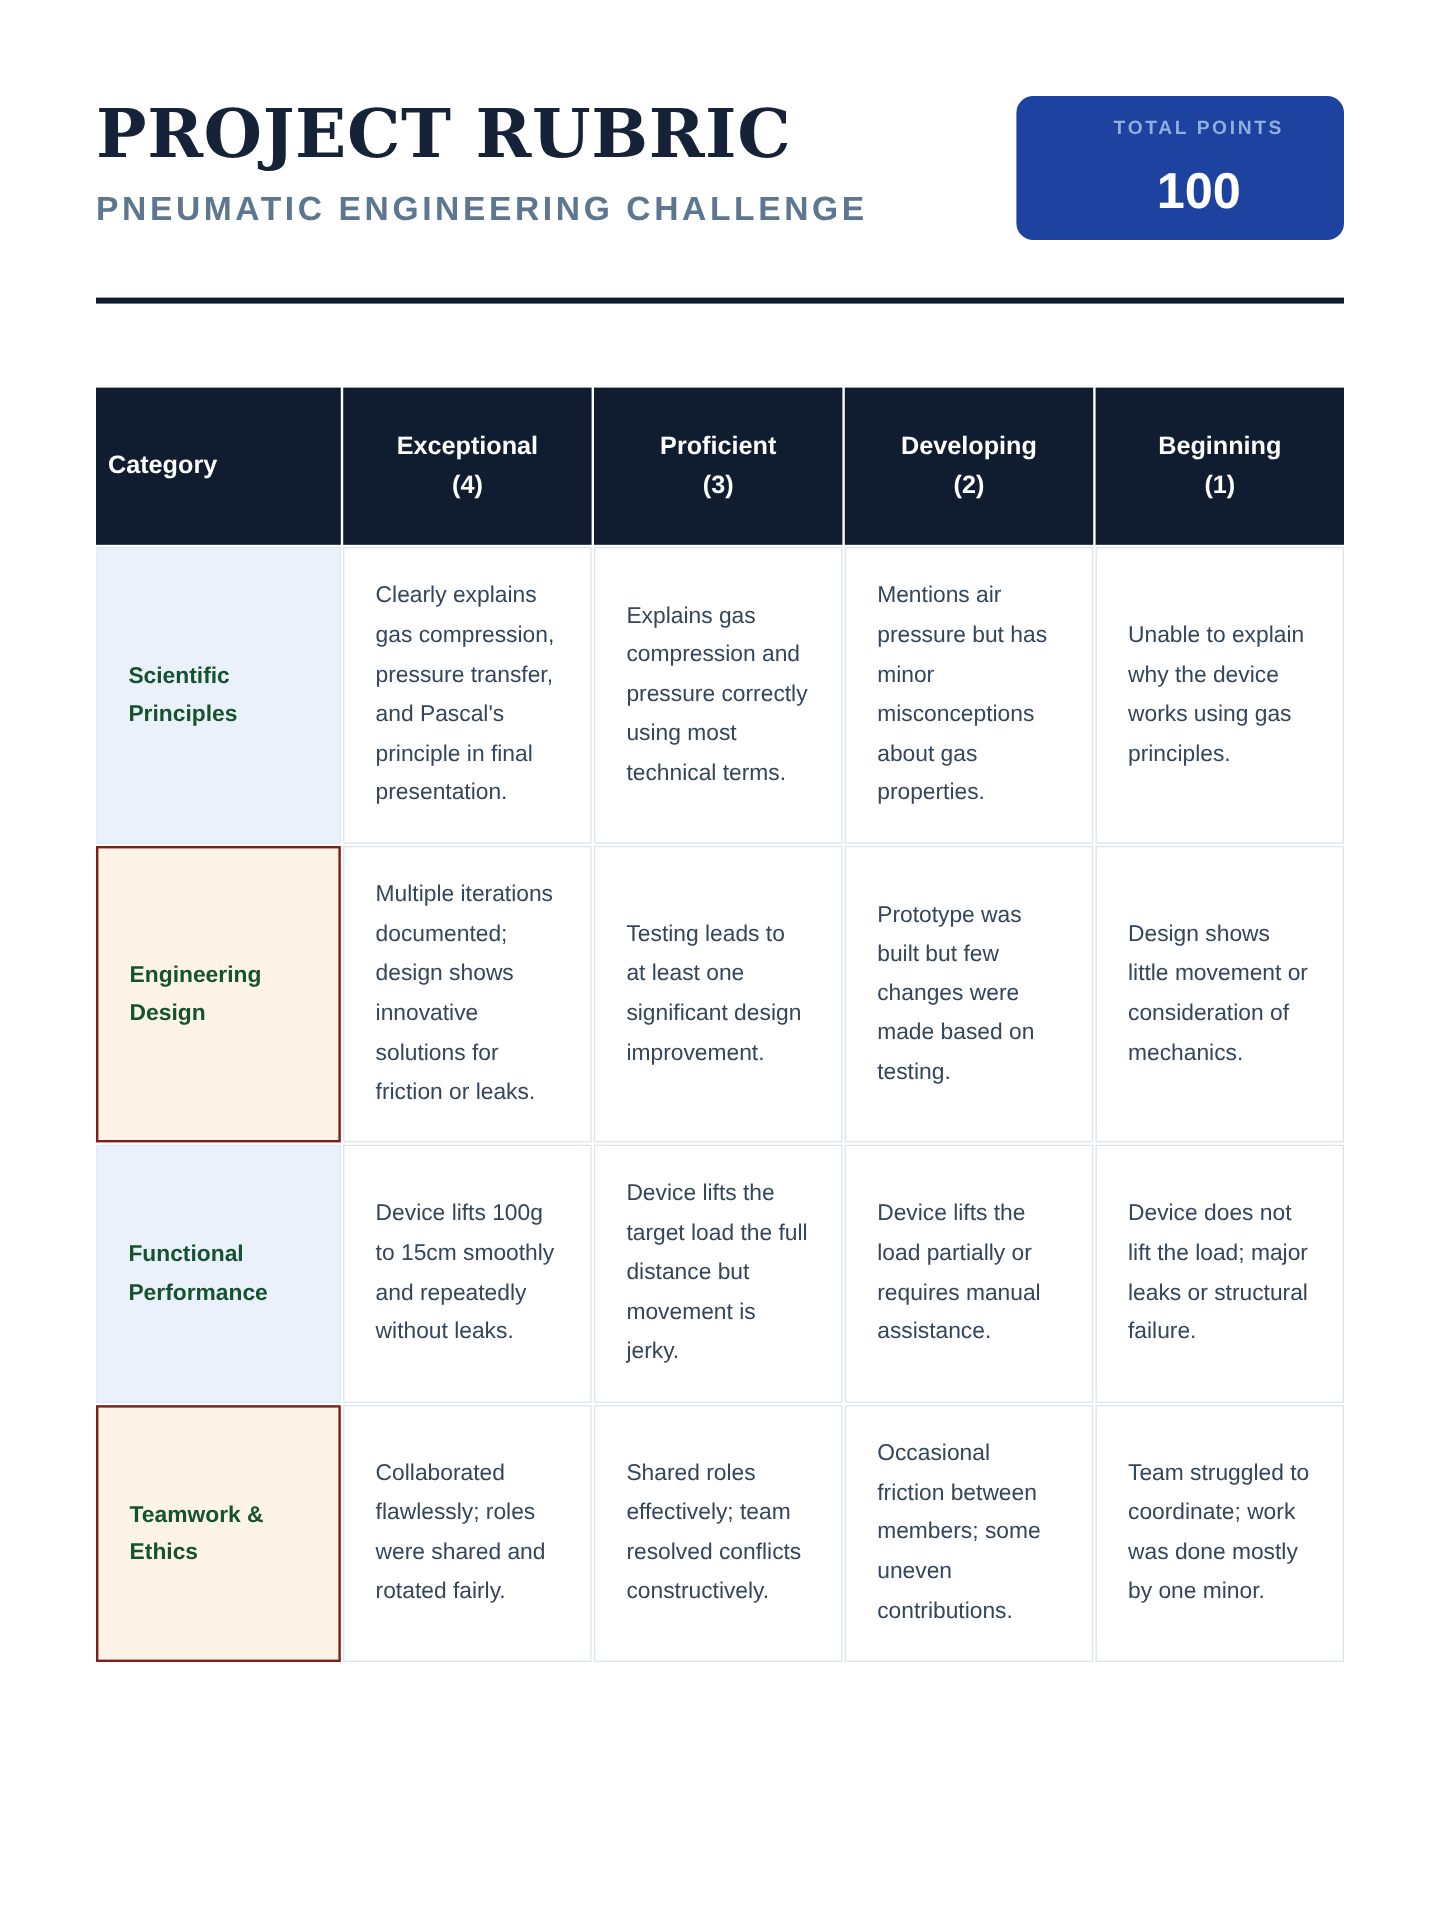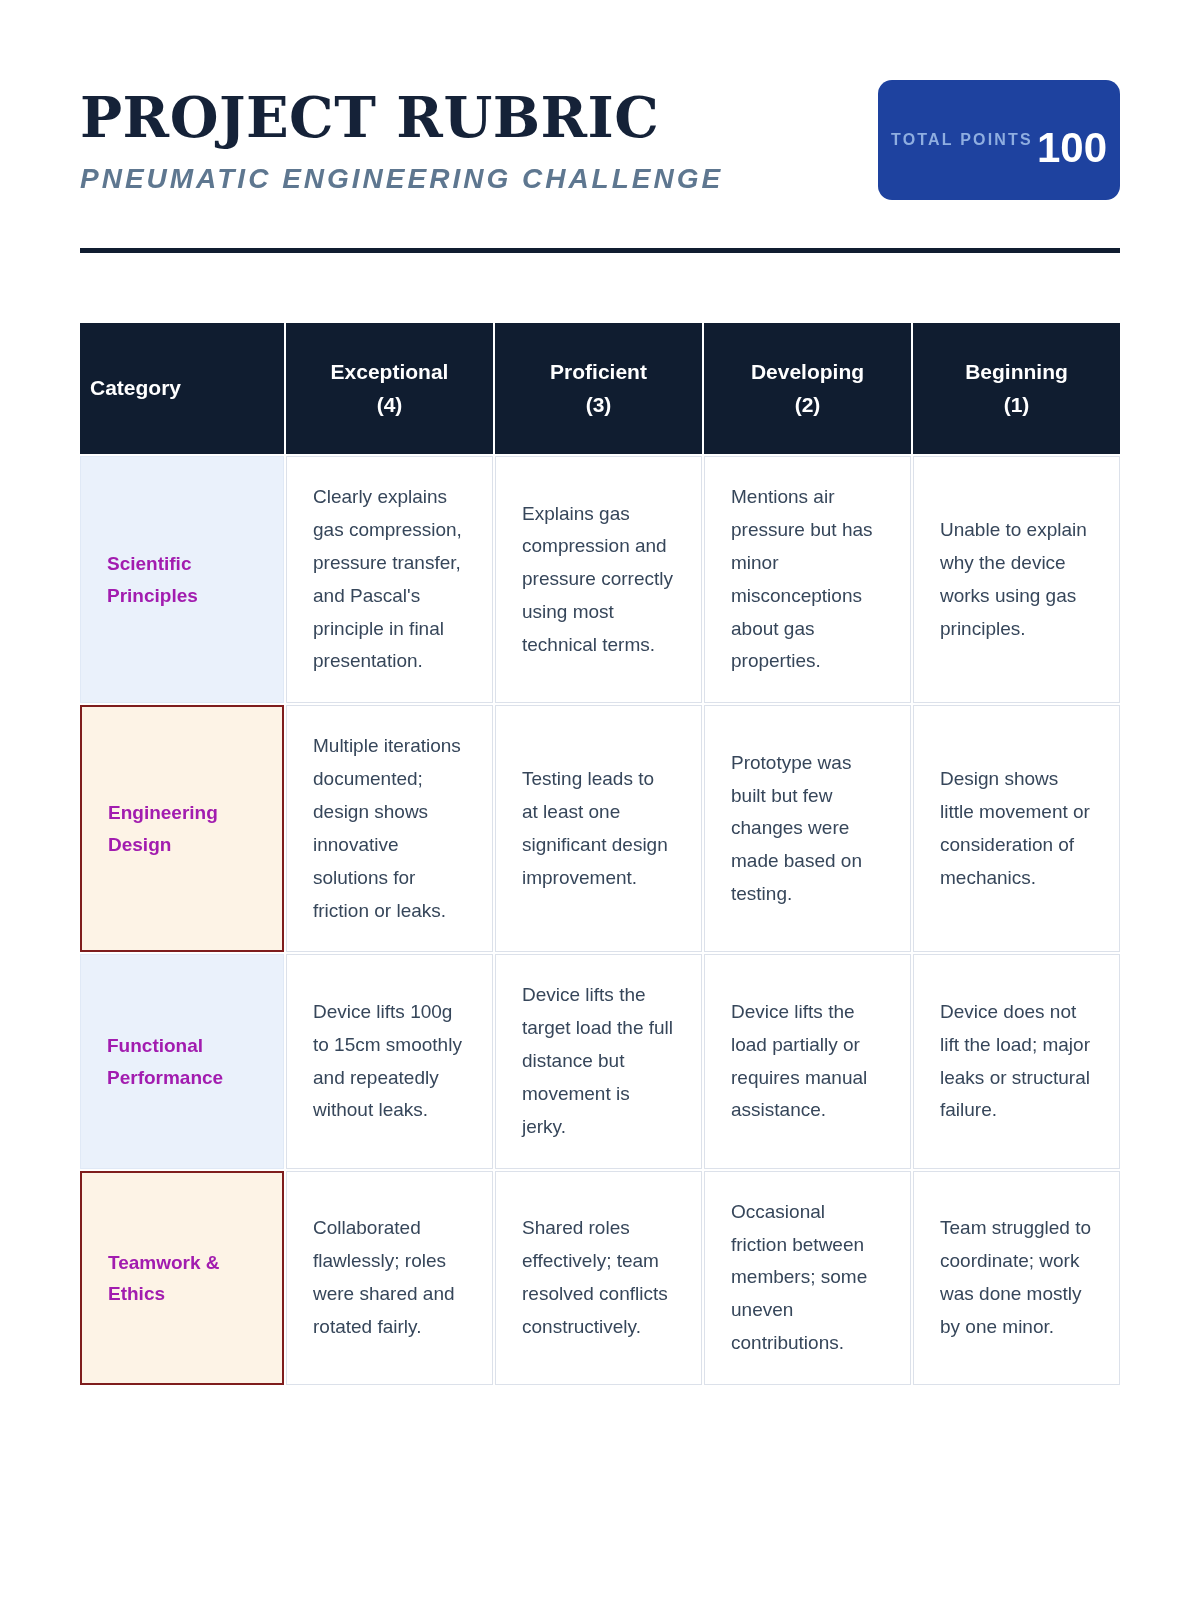--- a/index.html
+++ b/index.html
@@ -10,53 +10,53 @@
     background: #ffffff;
     font-family: "Liberation Sans", sans-serif;
     -webkit-font-smoothing: antialiased;
   }
   .page { padding: 84px 80px 0 80px; box-sizing: border-box; }
 
   
   .header-row {
     display: flex;
     justify-content: space-between;
-    align-items: center;
+    align-items: flex-start;
     gap: 33px;
   }
   .title-block { min-width: 0; }
   .page-title {
     font-family: "DejaVu Serif", "Liberation Serif", serif;
     font-size: 56px;
     font-weight: 900;
     color: #152238;
     letter-spacing: 0.5px;
     line-height: 1.0;
     margin: 0;
   }
   .page-subtitle {
     margin-top: 18px;
     font-size: 28px;
-    font-style: italic;
     font-weight: 600;
     letter-spacing: 3px;
     color: #5E7790;
   }
   .points-badge {
     flex: 0 0 auto;
     width: 242px;
     height: 120px;
     margin-top: -4px;
     background: #1E429F;
     border-radius: 14px;
     display: flex;
-    flex-direction: row;
+    flex-direction: column;
     align-items: center;
     justify-content: center;
     gap: 4px;
+    padding-left: 31px;
   }
   .points-label {
     color: #8FAEE0;
     font-size: 16px;
     font-weight: 700;
     letter-spacing: 2.2px;
   }
   .points-value {
     color: #ffffff;
     font-size: 42px;
@@ -97,21 +97,21 @@
     border: 1px solid #DCE1EA;
     color: #36465A;
     font-size: 19px;
     line-height: 1.73;
     text-align: left;
     padding: 24px 26px;
   }
   tbody th.cat {
     font-size: 19px;
     font-weight: 700;
-    color: #a21caf;
+    color: #14532d;
     line-height: 1.65;
     text-align: left;
     padding: 24px 26px;
   }
   .tint-blue  { background: #EAF1FB; border: 1px solid #E0E9F6; }
   .tint-cream { background: #FDF3E6; border: 2px solid #7f1d1d; }
 </style>
 </head>
 <body>
 

